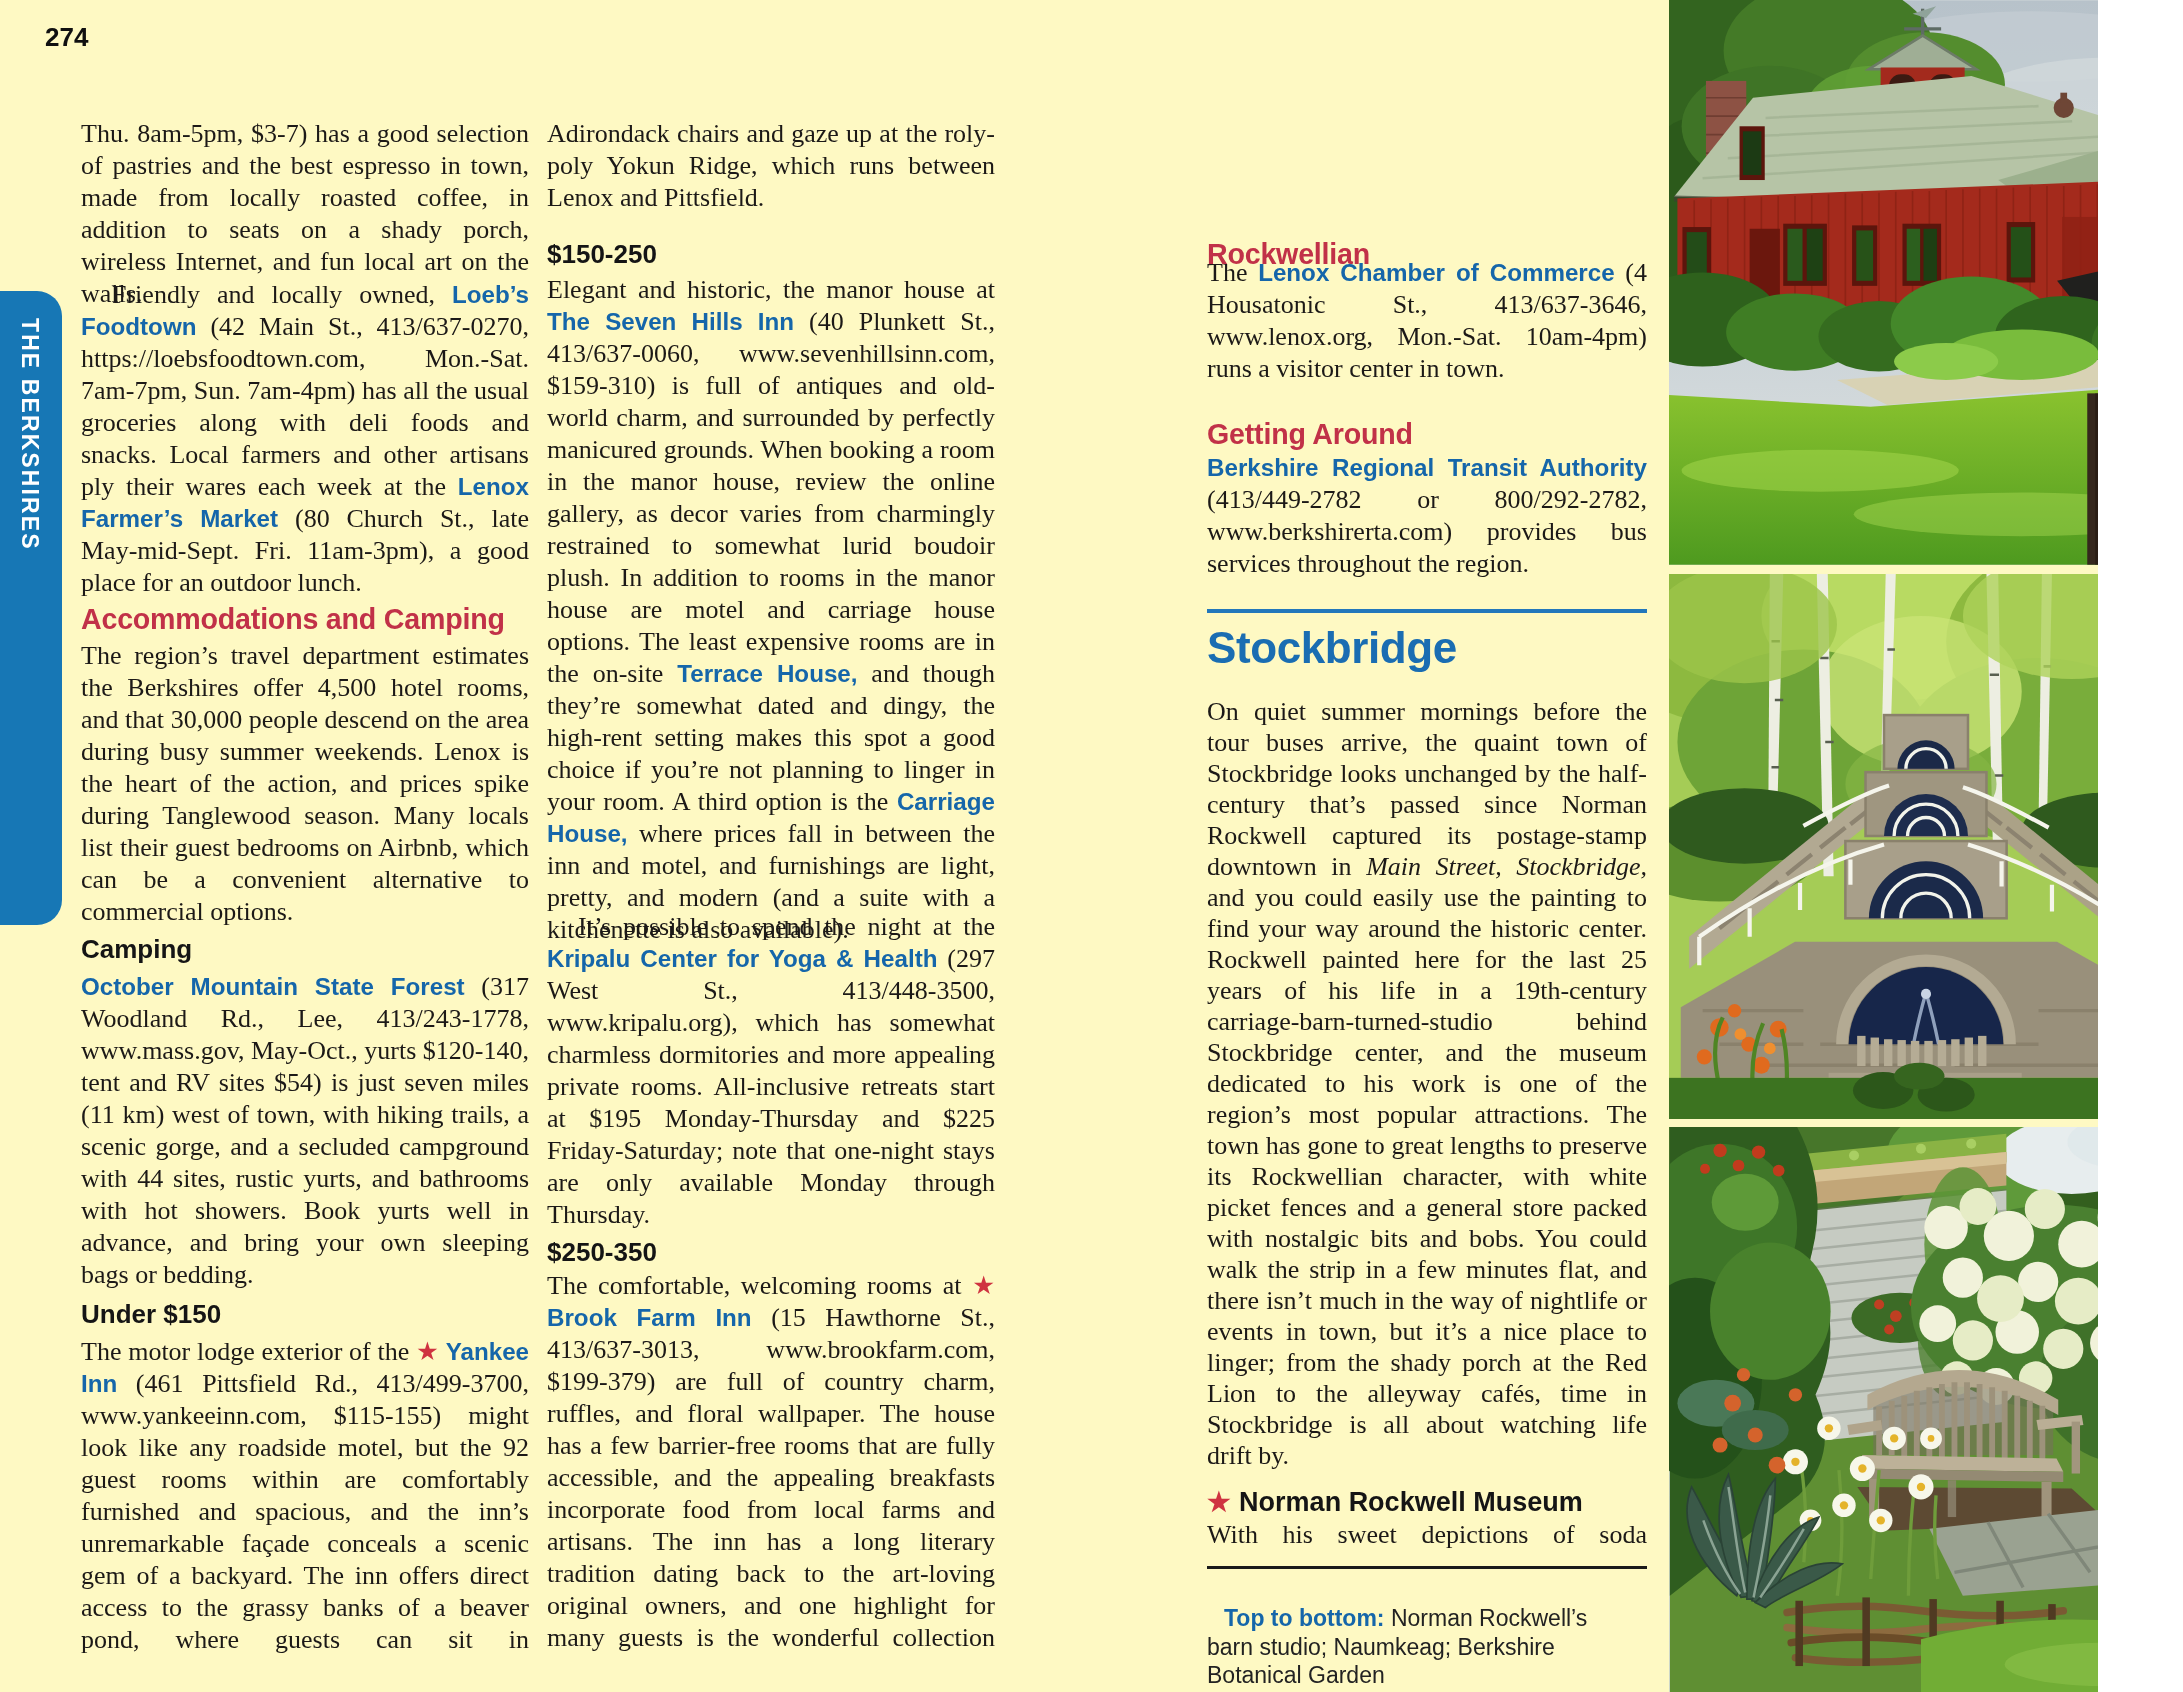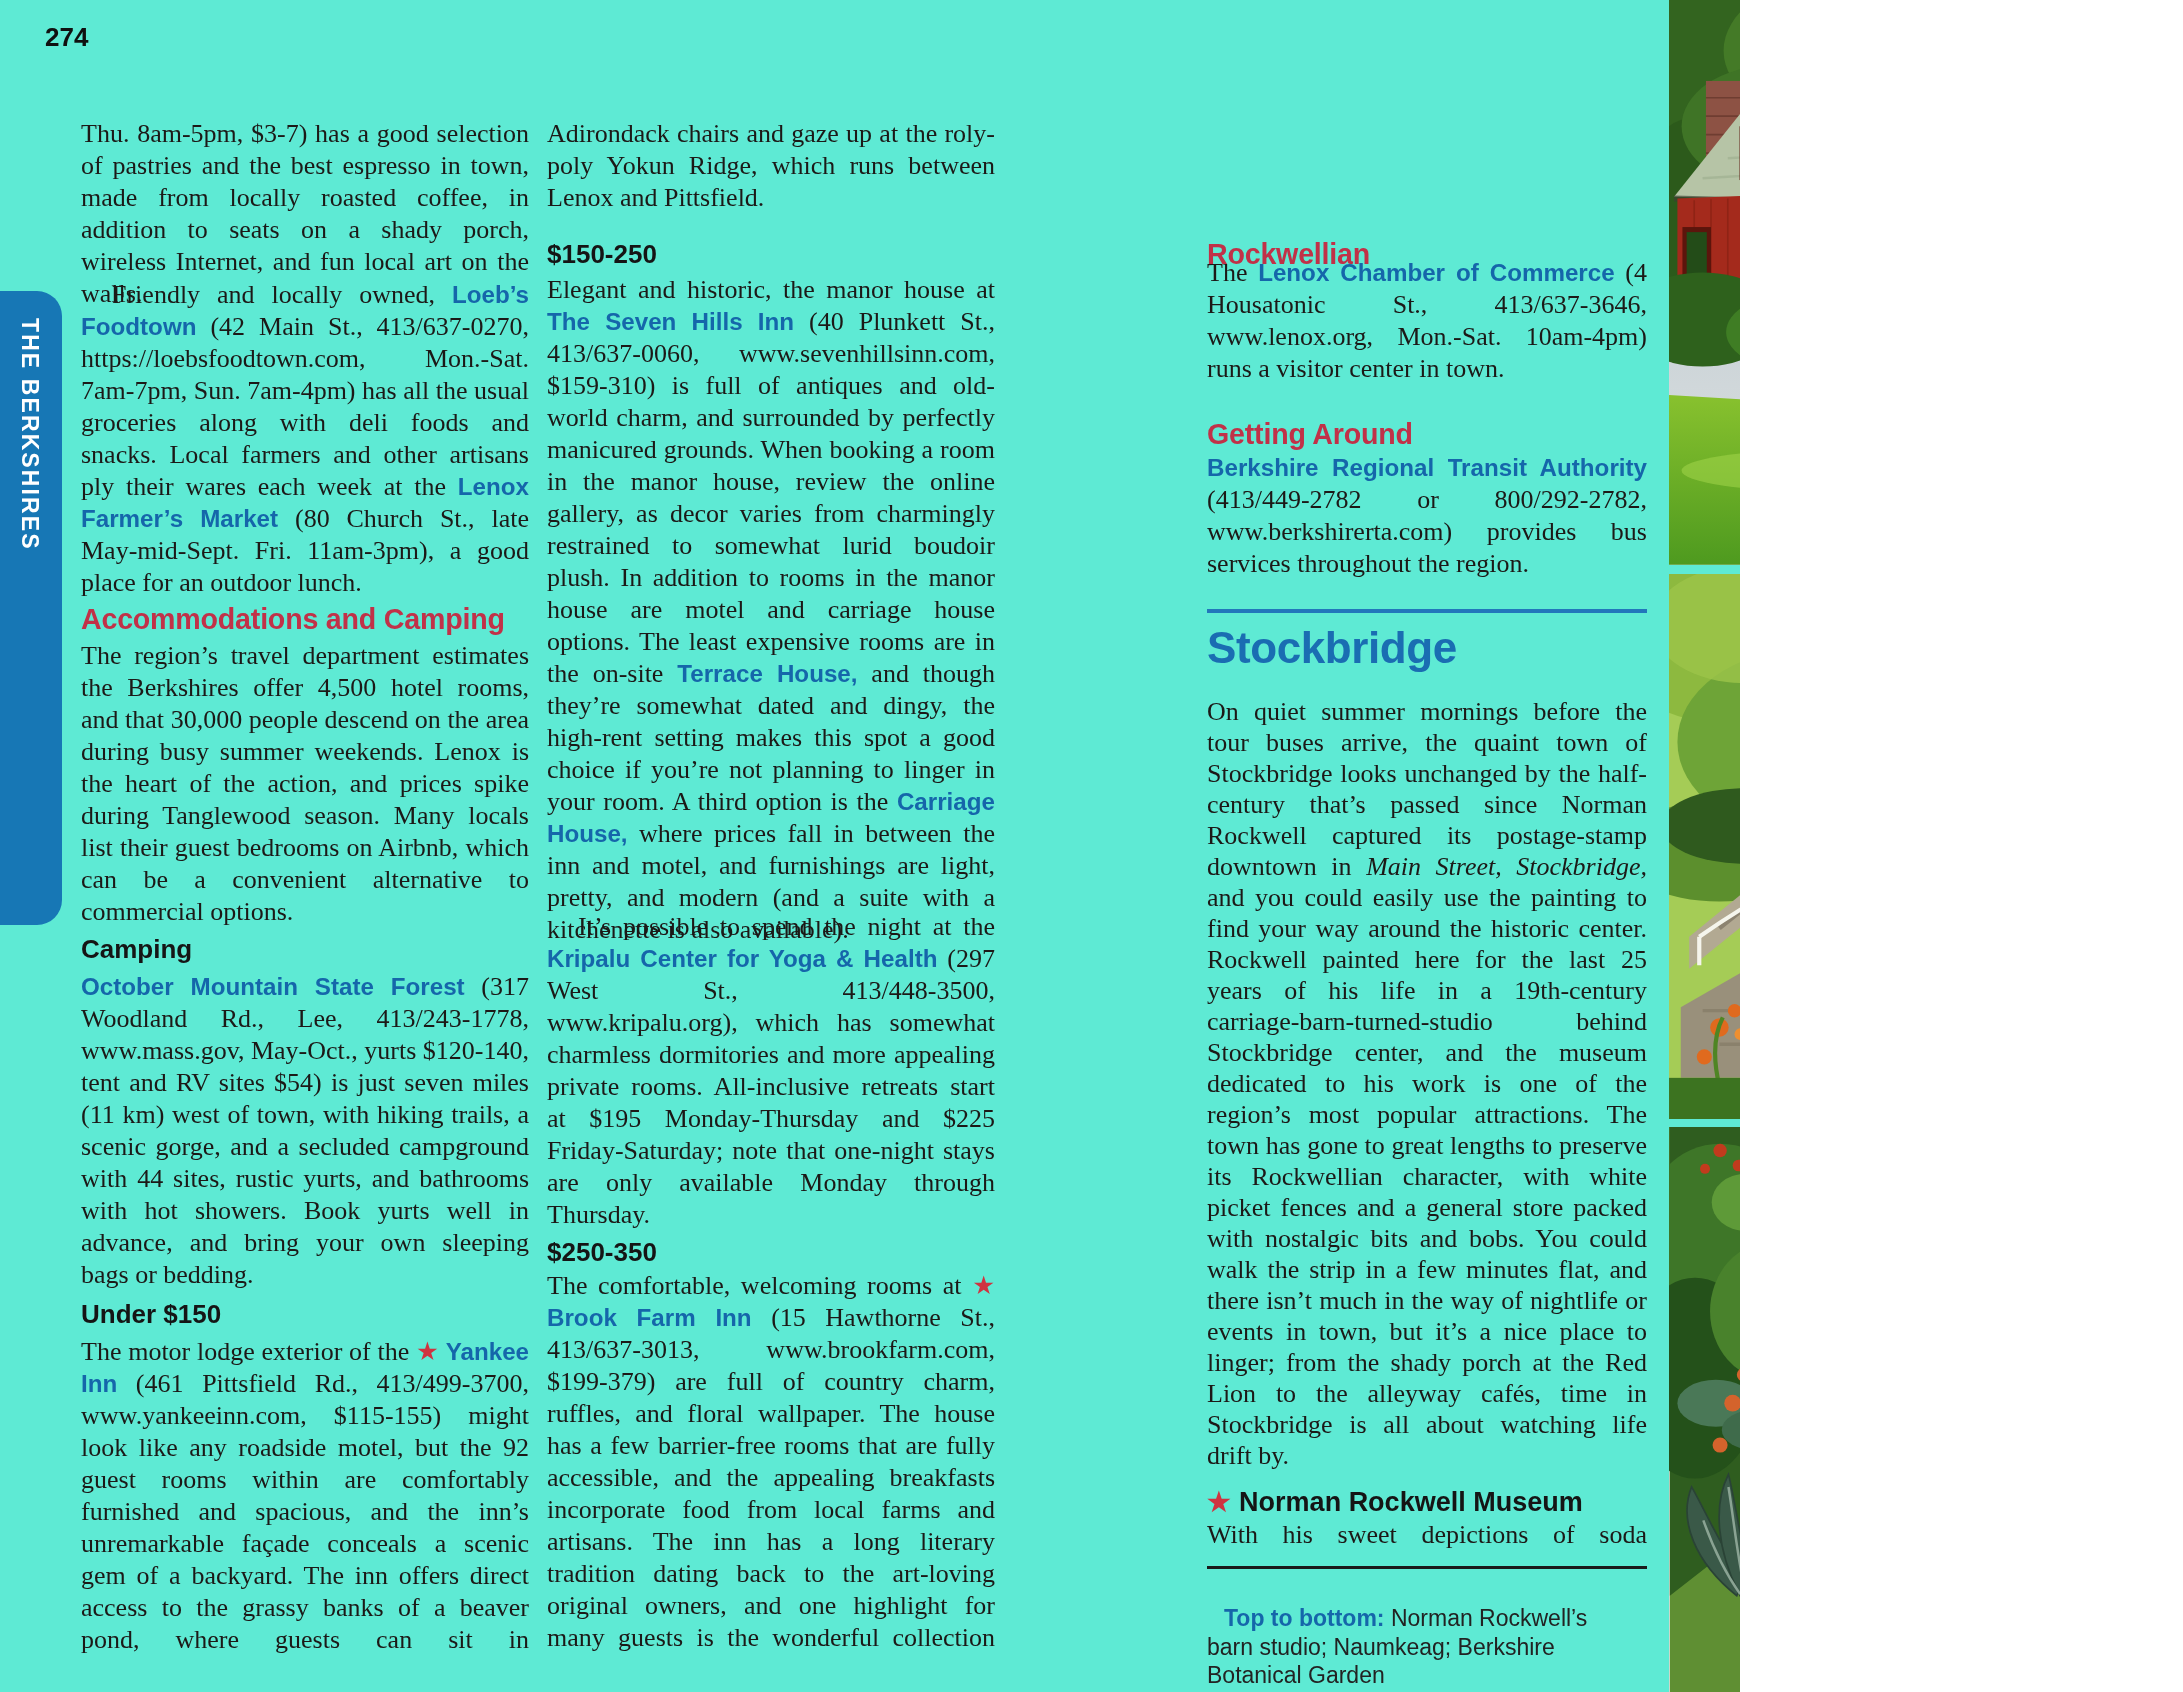--- a/index.html
+++ b/index.html
@@ -1,16 +1,16 @@
 <!DOCTYPE html>
 <html lang="en" style="font-size:13.4px"><head>
 <meta charset="utf-8">
 <style>
   html,body{margin:0;padding:0;background:#ffffff;}
-  .page{position:relative;width:1740px;height:1692px;background:#5eead4;overflow:hidden;
+  .page{position:relative;width:2098px;height:1692px;background:#fef9c3;overflow:hidden;
         font-family:"Liberation Serif",serif;color:#1c1917;}
   .pagenum{position:absolute;left:45px;top:22px;font-family:"Liberation Sans",sans-serif;
         font-weight:bold;font-size:26px;color:#101010;}
   .tab{position:absolute;left:0;top:291px;width:62px;height:634px;background:#1777b5;
         border-radius:0 25px 25px 0;}
   .tab-label{position:absolute;left:16px;top:27px;writing-mode:vertical-rl;
         font-family:"Liberation Sans",sans-serif;font-weight:bold;font-size:23px;color:#ffffff;
         letter-spacing:2.1px;white-space:nowrap;}
   .col{position:absolute;top:118px;}
   .col1{left:81px;width:448px;height:1572px;}

